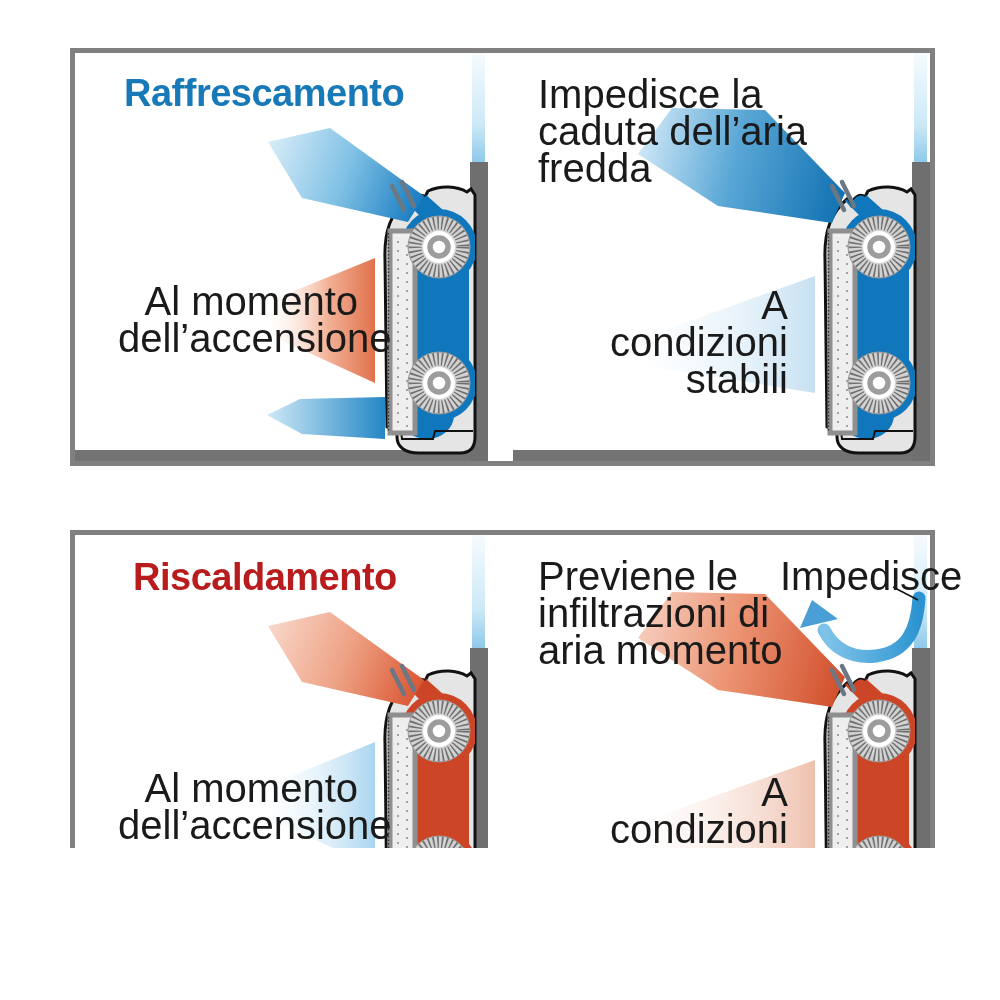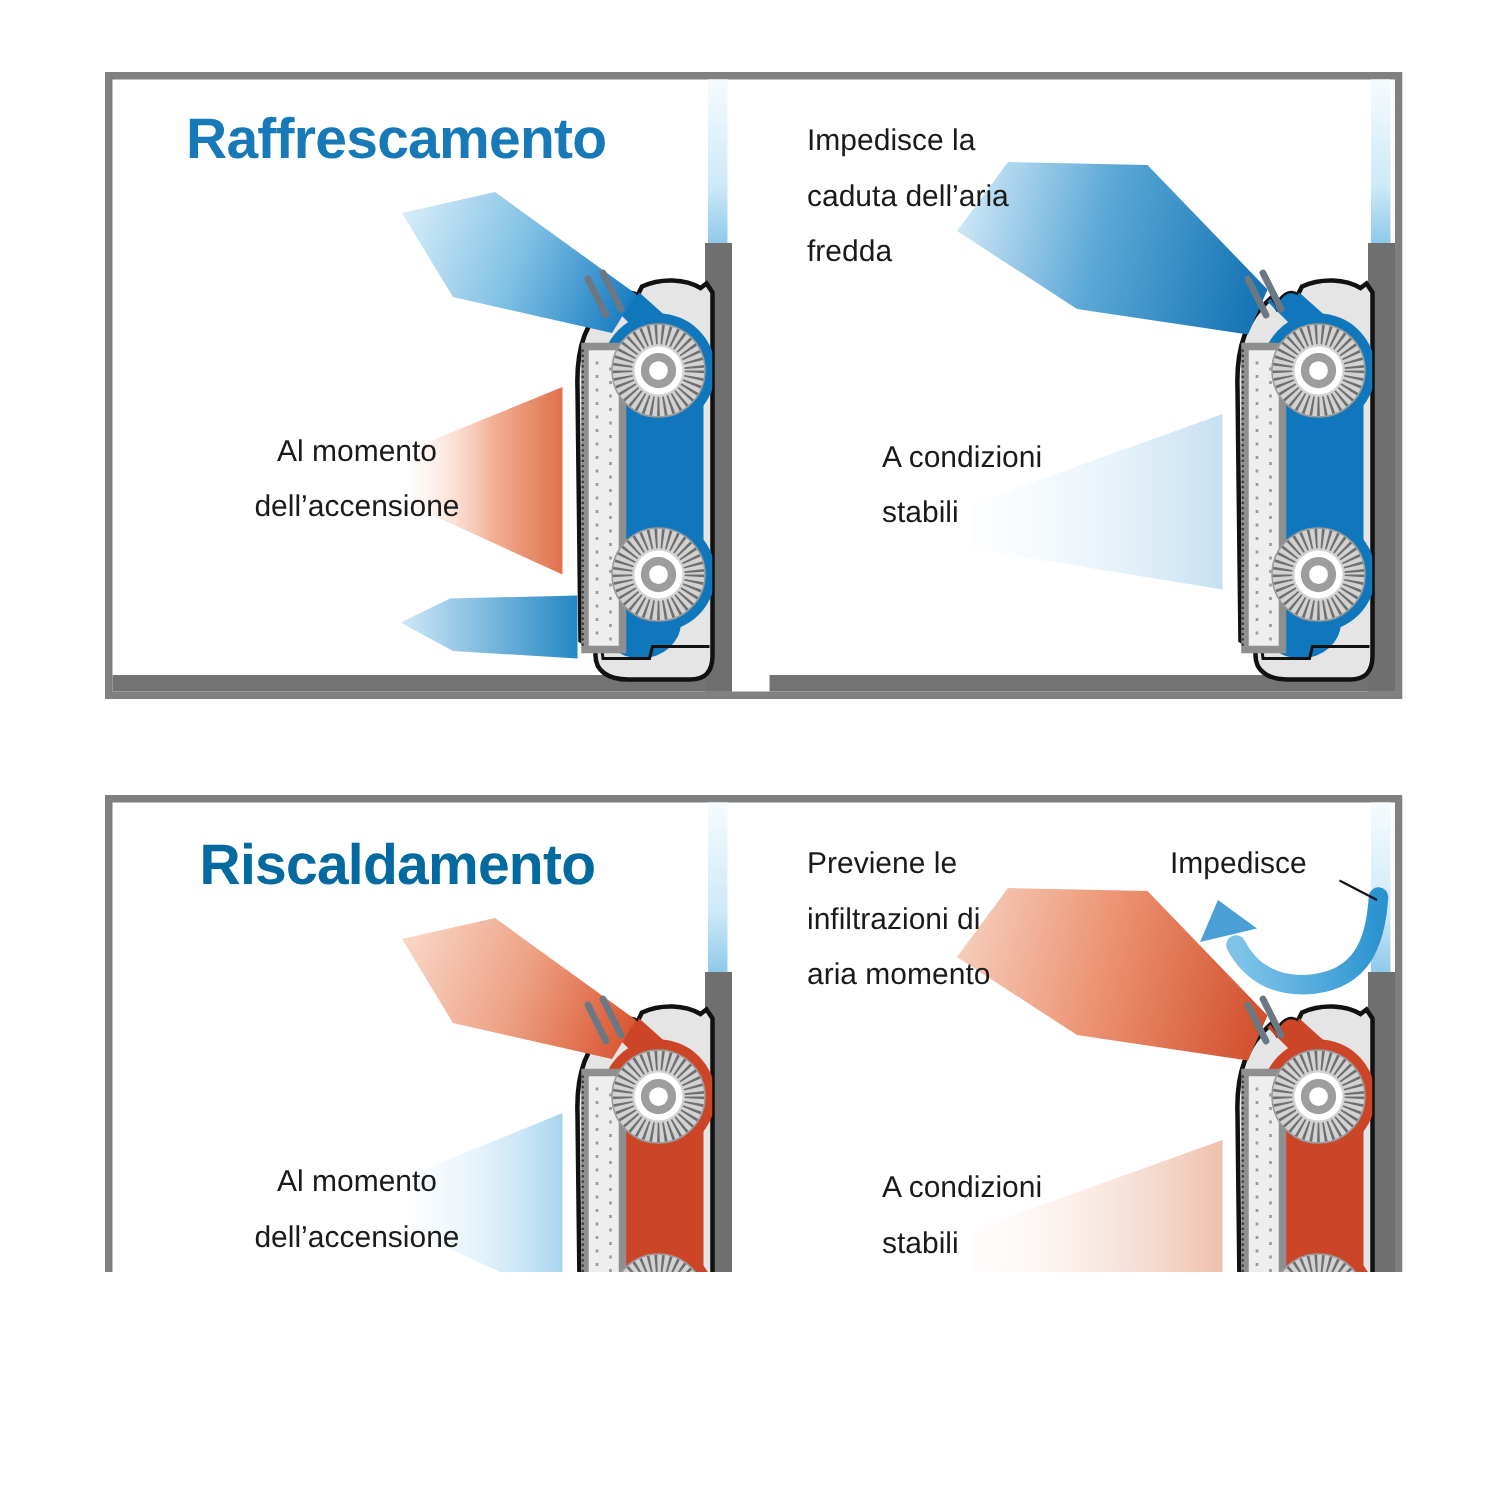--- a/index.html
+++ b/index.html
@@ -1,26 +1,26 @@
 <!DOCTYPE html>
 <html><head>
 <meta charset="utf-8">
 <style>
   html,body{margin:0;padding:0;background:#ffffff;}
   #stage{position:relative;width:1000px;height:848px;background:#ffffff;overflow:hidden;
          font-family:"Liberation Sans","DejaVu Sans",sans-serif;}
   .panel-svg{position:absolute;left:0;top:0;}
   .sec-cool{--interior:#1177bd;}
   .sec-heat{--interior:#cc4527;}
-  .lbl{position:absolute;color:#1a1a1a;font-size:20px;line-height:37px;white-space:pre-line;}
+  .lbl{position:absolute;color:#1a1a1a;font-size:40px;line-height:37px;white-space:pre-line;}
   .title{position:absolute;font-size:38px;font-weight:bold;letter-spacing:-0.5px;white-space:nowrap;}
   .t-cool{color:#1879b9;}
-  .t-heat{color:#0369a1;}
-  .al-center{text-align:center;}
-  .al-right{text-align:left;}
+  .t-heat{color:#b91c1c;}
+  .al-center{text-align:right;}
+  .al-right{text-align:right;}
 </style>
 </head>
 <body>
 
 <div id="stage">
 
   <svg width="0" height="0" style="position:absolute" aria-hidden="true">
     <defs>
       <clipPath id="unitclip" clipPathUnits="userSpaceOnUse">
         <path d="M 10,74 C 9,46 16,28 32,14 L 36,20 C 39,12 45,8 50,12 L 53,6 C 66,0 82,1 92,7 L 96,4 L 100,10 L 100,252 C 100,263 95,268 85,268 L 44,268 C 30,268 22,262 22,252 L 22,248 L 12,242 Z"></path>

